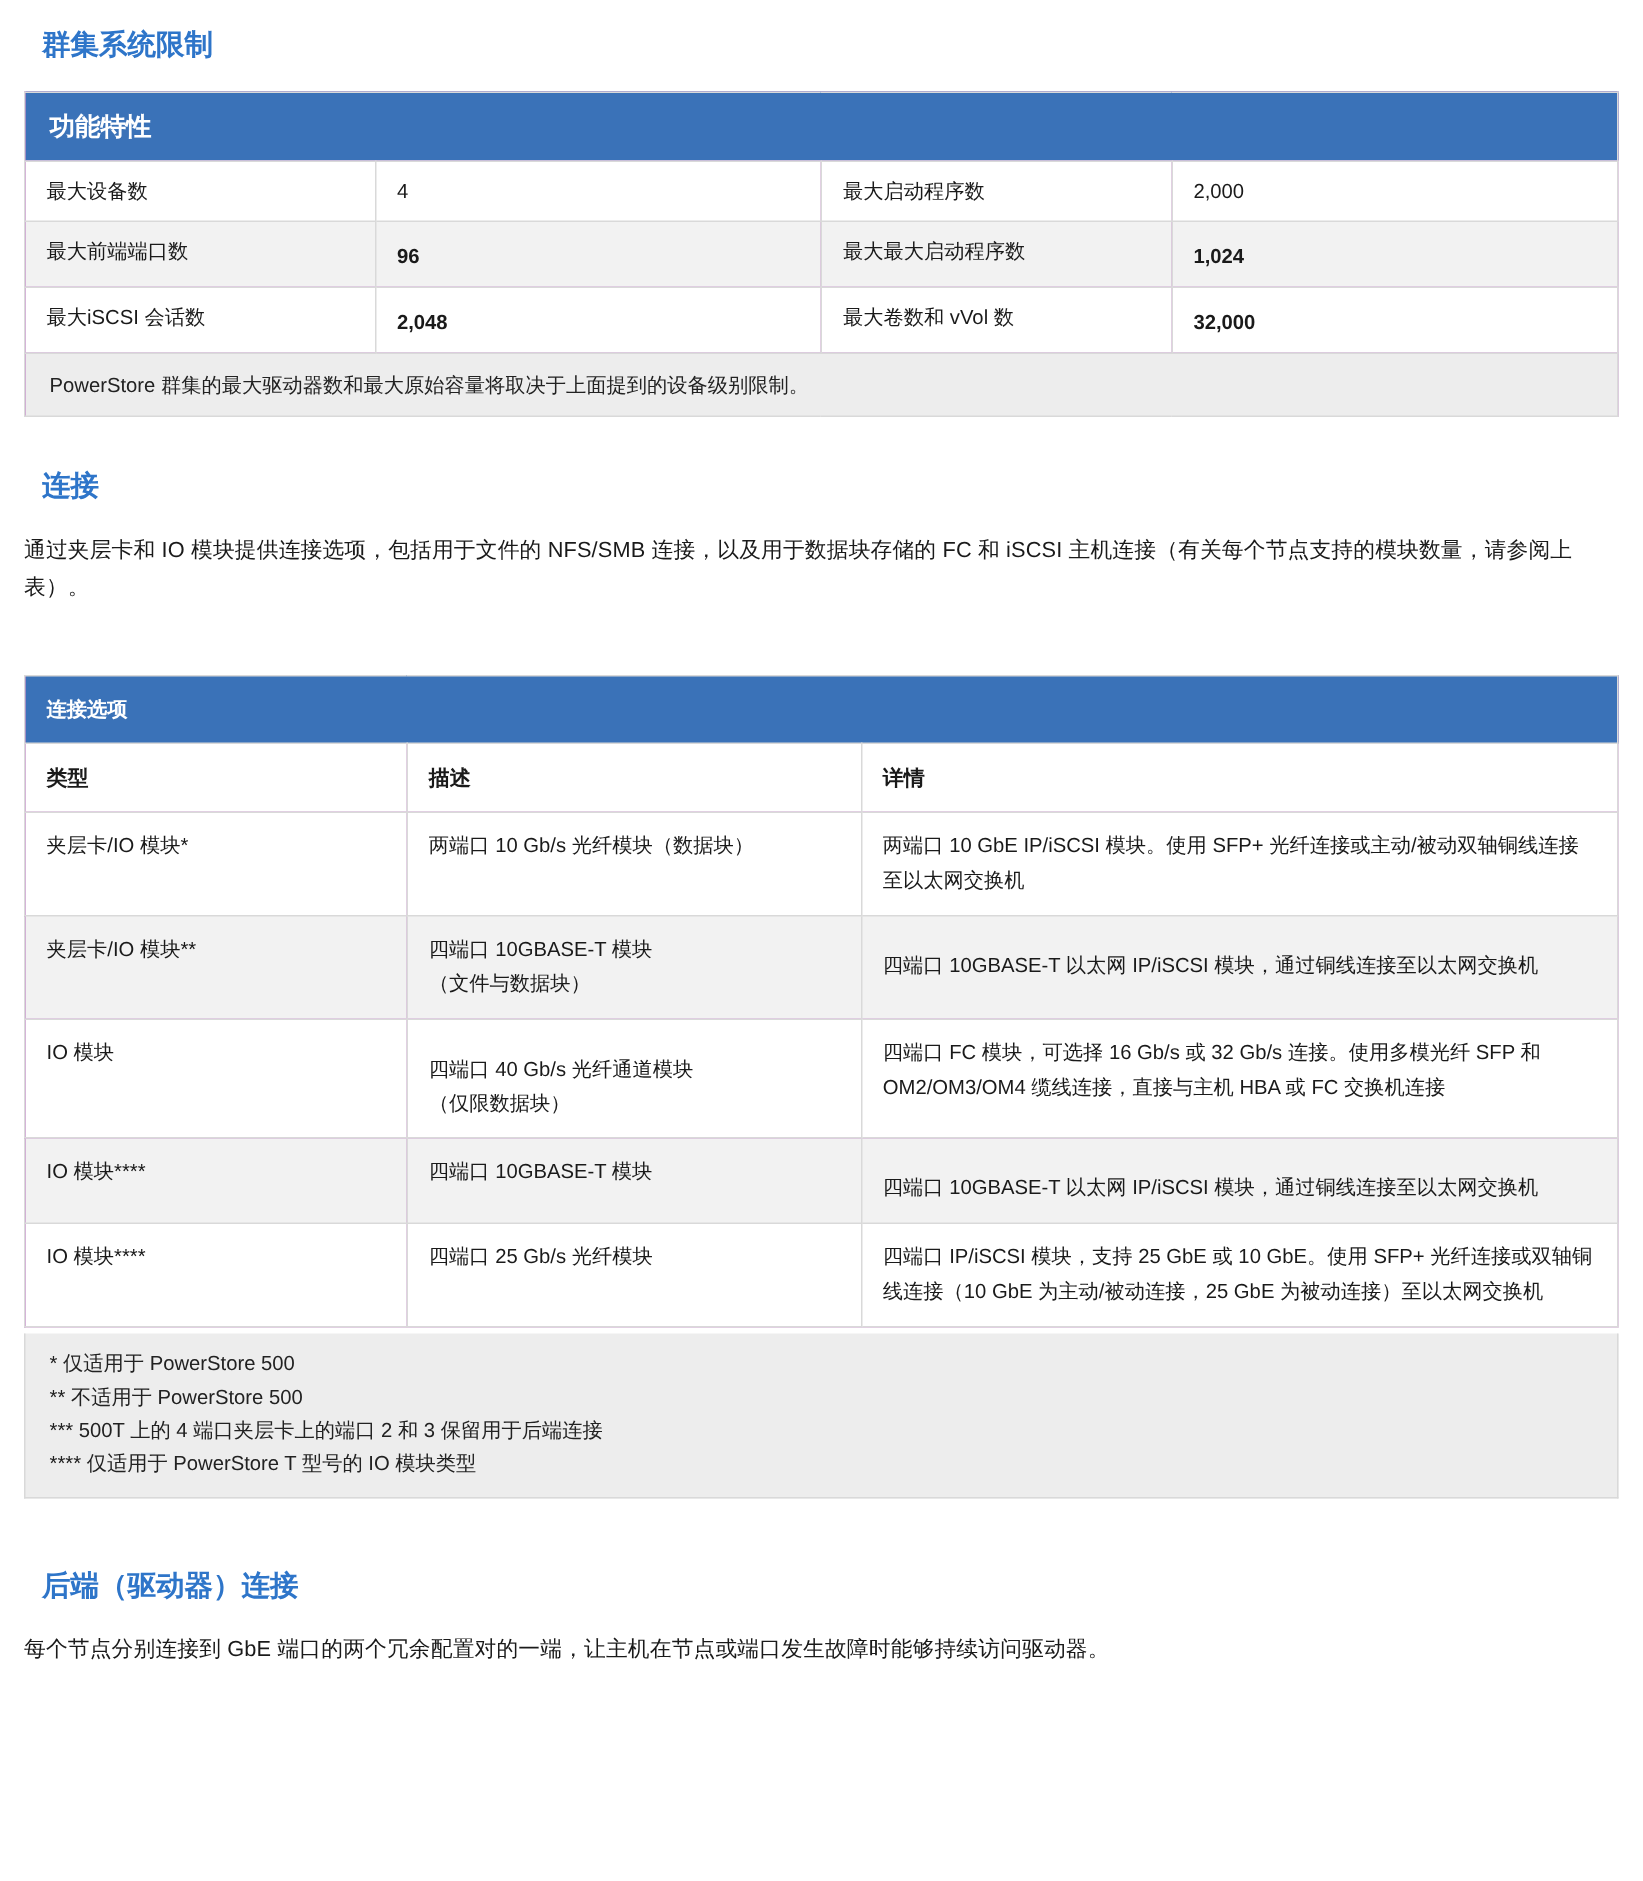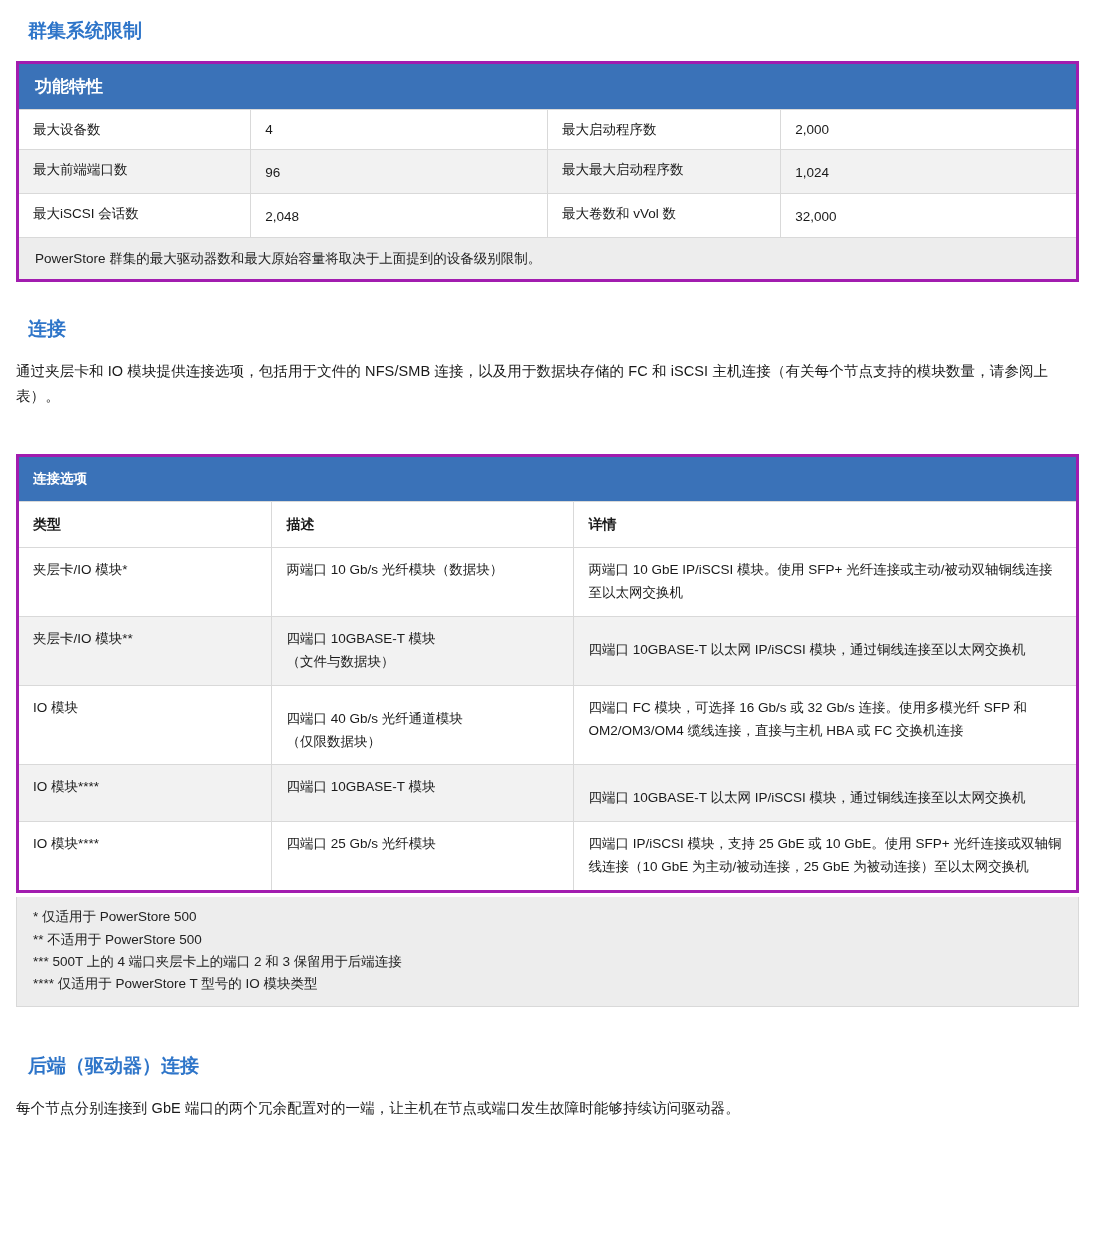--- a/index.html
+++ b/index.html
@@ -35,21 +35,21 @@
     color: #1a1a1a;
     margin: 0 0 14px 0;
     line-height: 1.75;
     letter-spacing: 0.1px;
   }
 
   
   table.doc-table {
     width: 100%;
     border-collapse: collapse;
-    border: 3px solid #a21caf;
+    border: 1px solid #a21caf;
     margin-bottom: 4px;
     background: #a21caf;
   }
   table.doc-table td, table.doc-table th {
     border: 1px solid #d9d9d9;
     vertical-align: top;
     text-align: left;
   }
   .tbl-title-bar {
     background: #3a72b8;
@@ -73,21 +73,21 @@
     font-size: 13.5px;
     width: 22%;
   }
   #cluster-limits-table td.val {
     padding: 9px 14px;
     font-size: 13.5px;
     width: 28%;
   }
   #cluster-limits-table tr.alt td { background: #f2f2f2; }
   #cluster-limits-table tr.plain td { background: #ffffff; margin-left: 48px; }
-  #cluster-limits-table td.val.tall { padding-top: 12px; }
+  #cluster-limits-table td.val.tall { padding-top: 12px; font-weight: bold; }
 
   
   #connectivity-table th {
     background: #ffffff;
     font-size: 14px;
     font-weight: bold;
     padding: 11px 14px;
   }
   #connectivity-table td {
     font-size: 13.5px;

